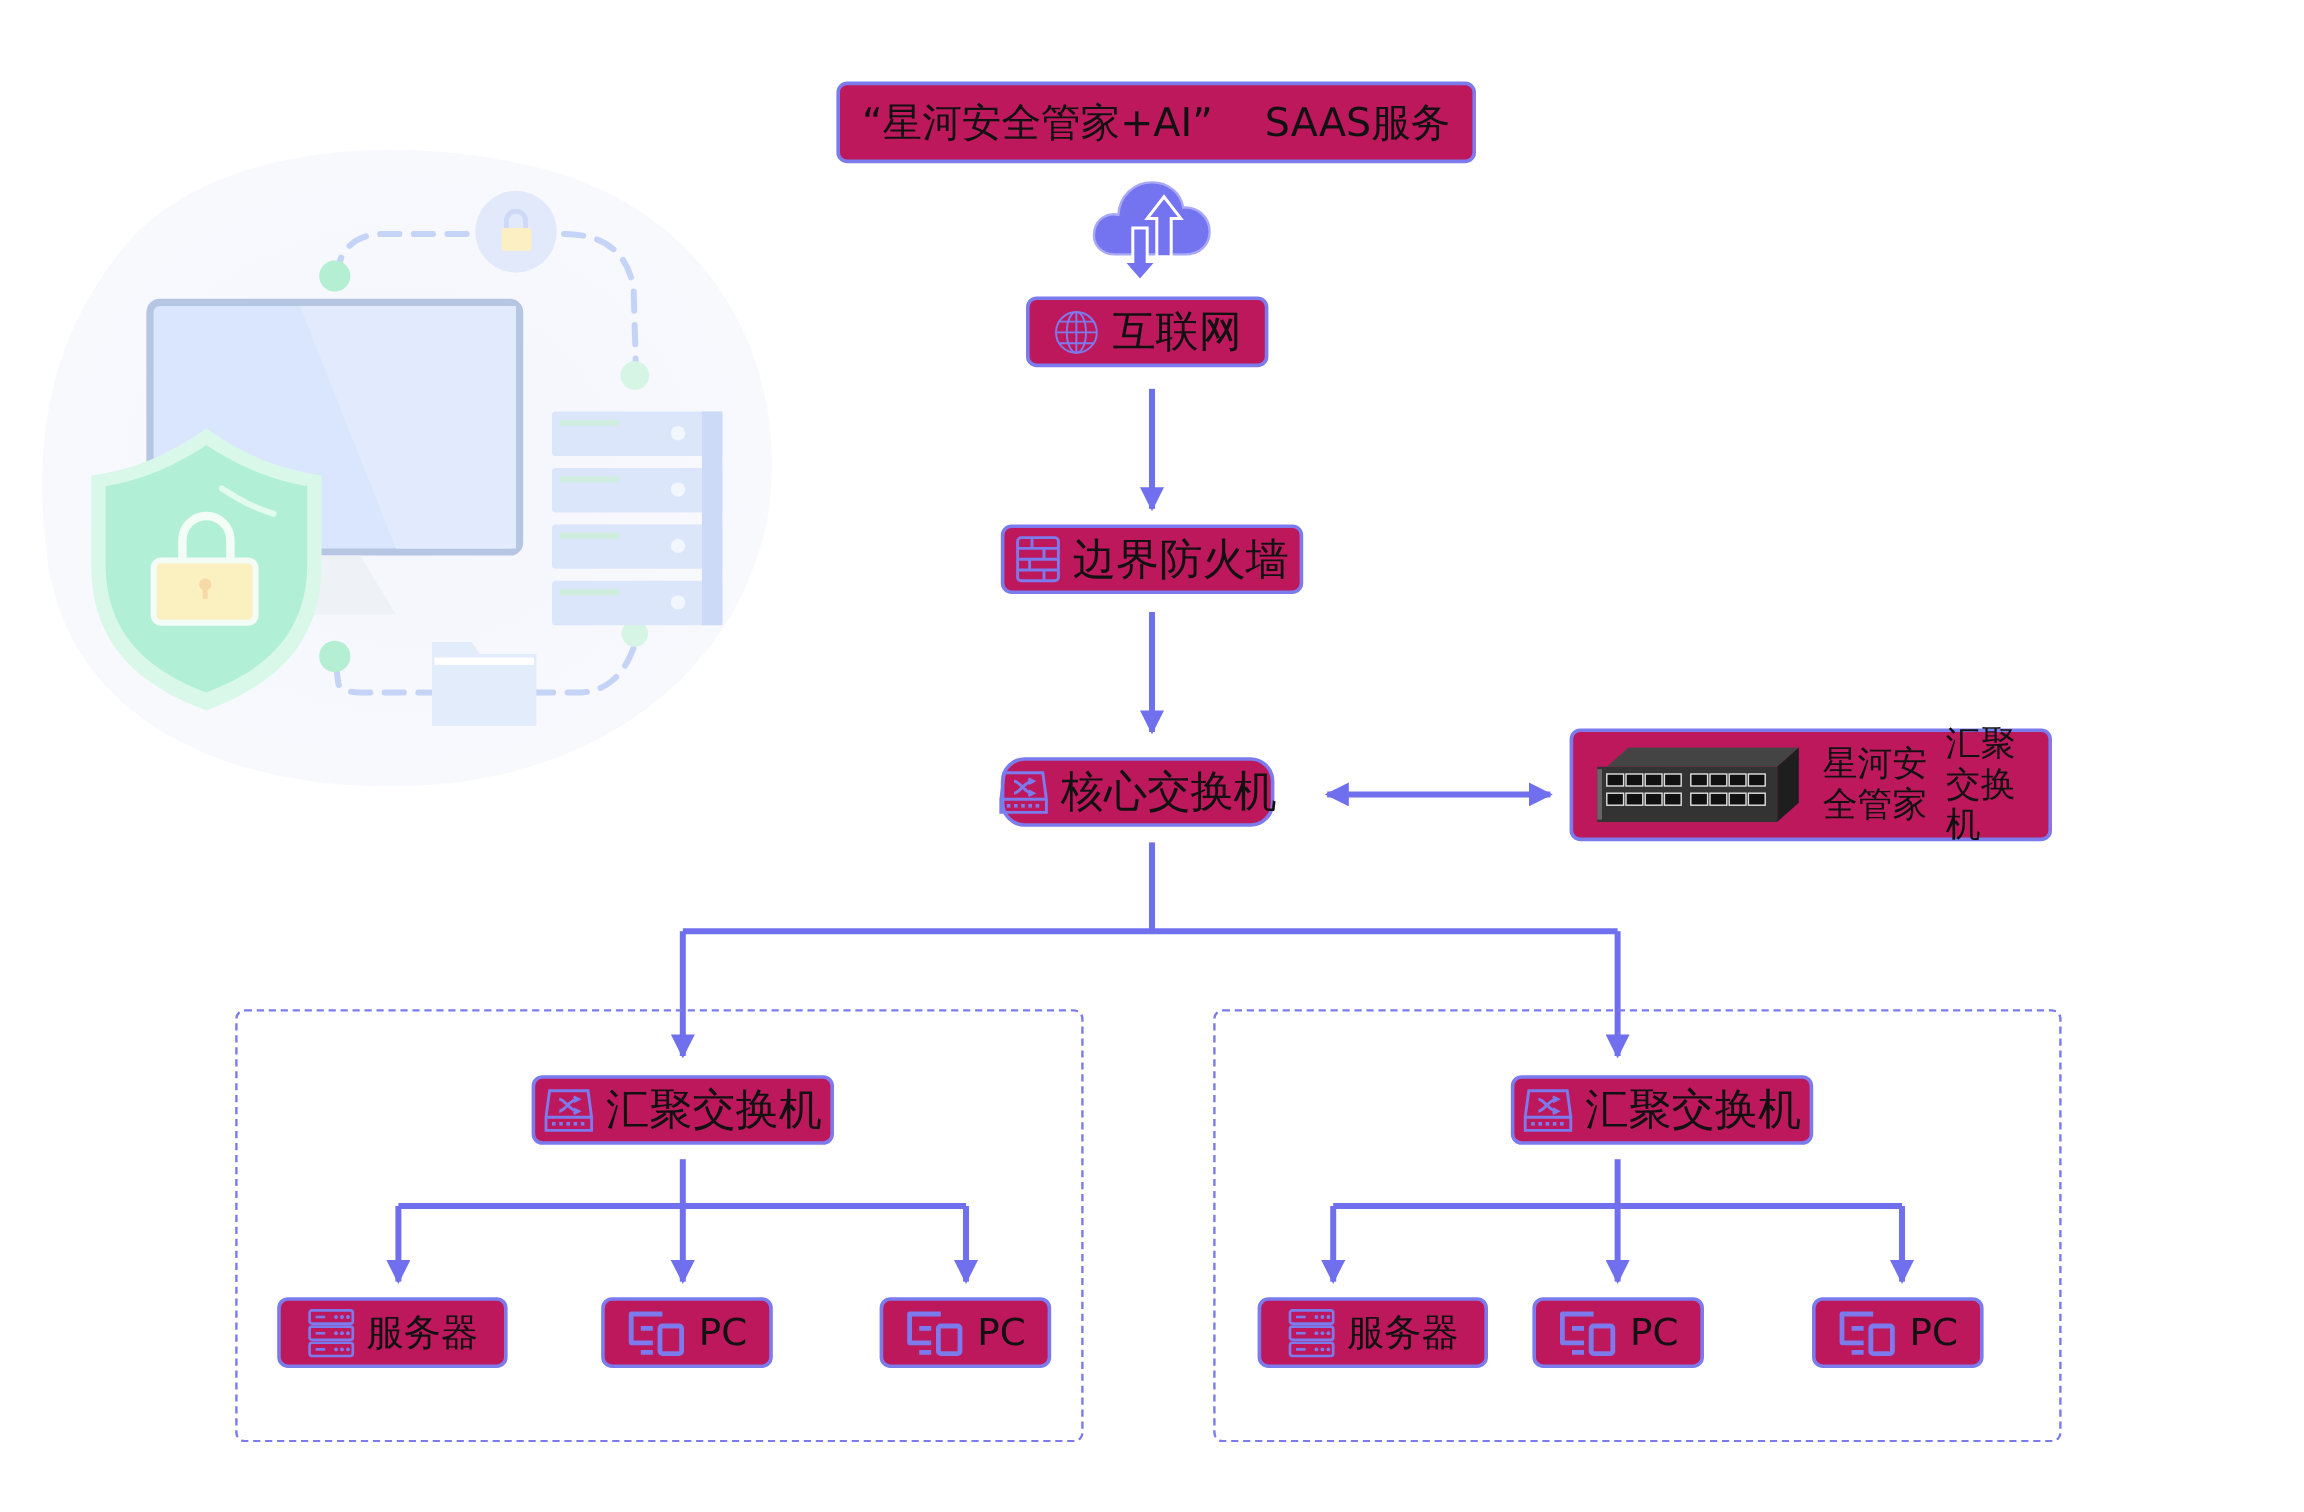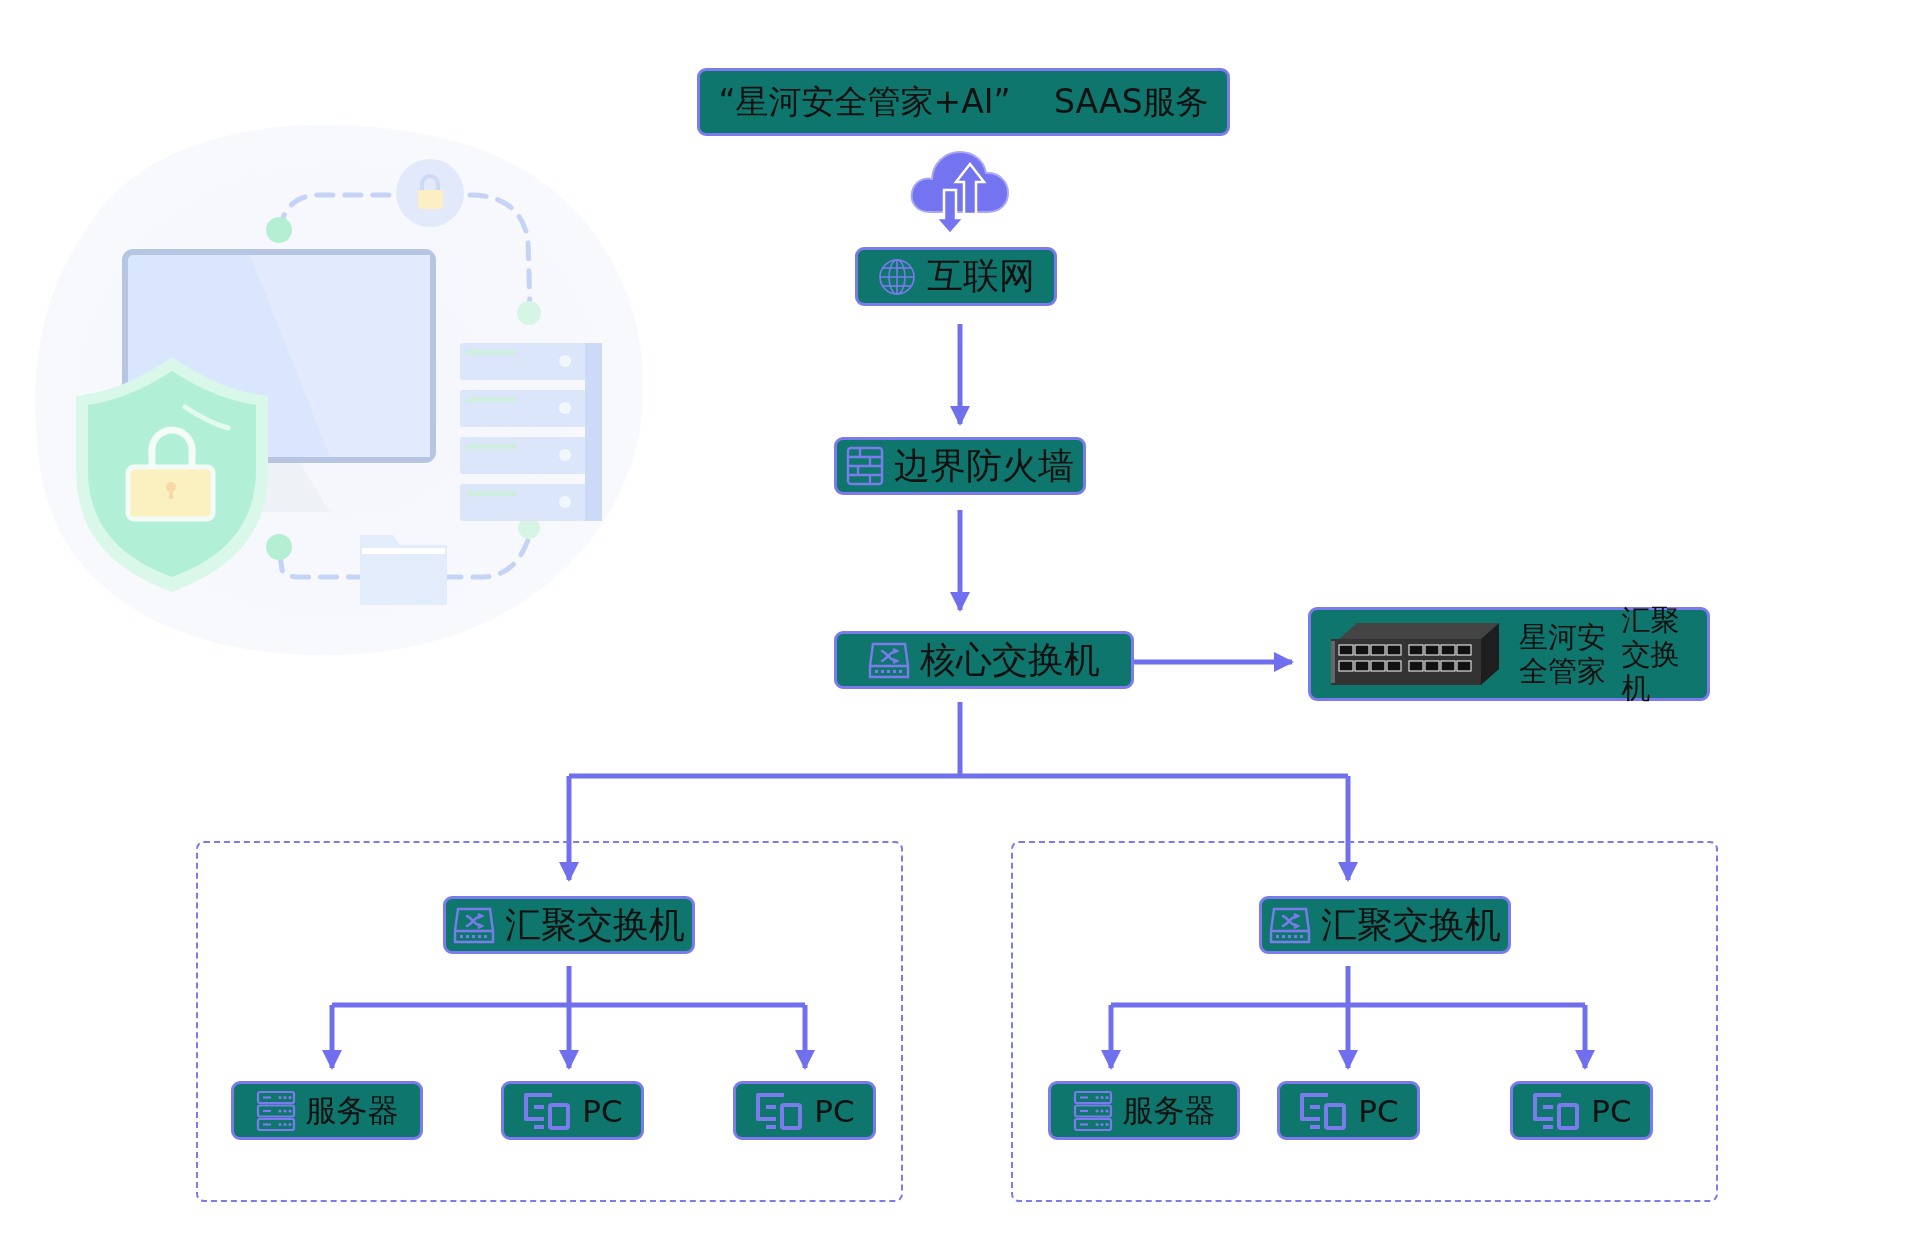--- a/index.html
+++ b/index.html
@@ -1,18 +1,18 @@
 <!DOCTYPE html>
 <html><head>
 <meta charset="utf-8">
 <style>
   html, body { margin:0; padding:0; background:#ffffff; }
   body { width:1920px; height:1260px; position:relative; overflow:hidden;
          font-family:"DejaVu Sans","Liberation Sans",sans-serif; color:#111; }
-  .node { position:absolute; box-sizing:border-box; background:#0f766e;
+  .node { position:absolute; box-sizing:border-box; background:#be185d;
           border:3px solid #7b7bee; border-radius:9px;
           display:flex; align-items:center; justify-content:center; gap:10px; }
   .node .label { font-size:36px; white-space:nowrap; }
   .node.small .label { font-size:31px; }
   .icon { display:inline-block; flex:none; }
   .dashbox { position:absolute; box-sizing:border-box; border:2.5px dashed #7b7bee; border-radius:8px; }
   svg.wires { position:absolute; left:0; top:0; }
   .illus { position:absolute; left:0; top:0; }
 </style>
 </head>
@@ -141,21 +141,21 @@
       <line x1="2" y1="29" x2="36" y2="29"></line>
       <line x1="14" y1="2" x2="14" y2="11"></line>
       <line x1="24" y1="11" x2="24" y2="20"></line>
       <line x1="12" y1="20" x2="12" y2="29"></line>
       <line x1="24" y1="29" x2="24" y2="38"></line>
     </g>
   </svg>
   <span class="label">边界防火墙</span>
 </div>
 
-<div class="node" style="left:834px; top:631px; width:300px; height:58px;">
+<div class="node" style="left:834px; top:631px; width:228px; height:58px;border-radius:20px;">
   <svg class="icon" width="42" height="40" viewBox="0 0 42 40">
     <g stroke="#7b7bee" stroke-width="2.4" fill="none">
       <path d="M5,4 L37,4 L40,26 L40,37 L2,37 L2,26 Z"></path>
       <line x1="2" y1="26" x2="40" y2="26"></line>
       <path d="M13,11 C18,11 22,21 28,21 M13,21 C18,21 22,11 28,11"></path>
       <path d="M25,9 L29,11 L25,13 M25,19 L29,21 L25,23"></path>
     </g>
     <g fill="#7b7bee">
         <rect x="7" y="30" width="3" height="3"></rect>
         <rect x="13" y="30" width="3" height="3"></rect>

